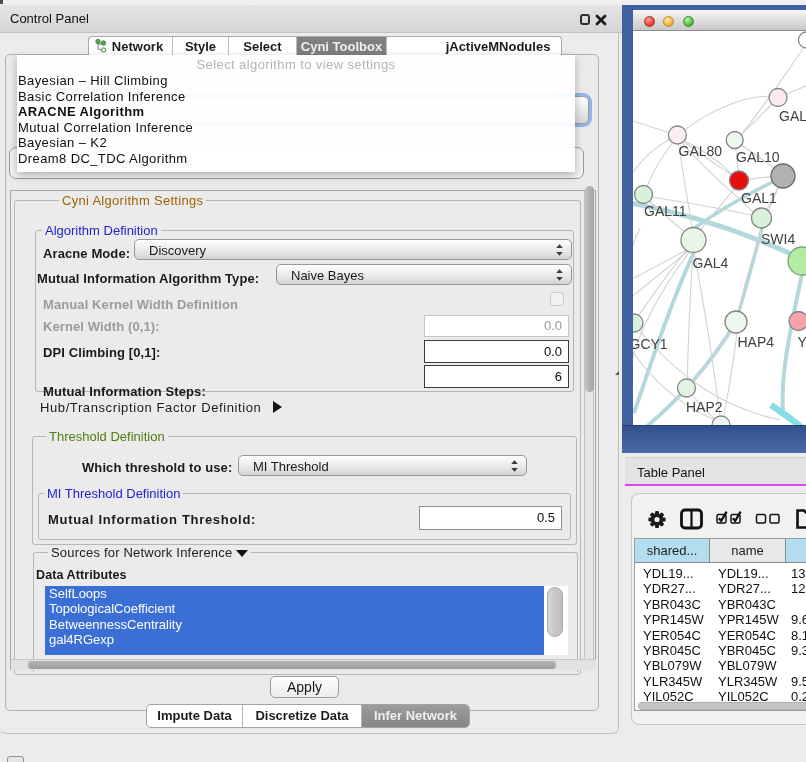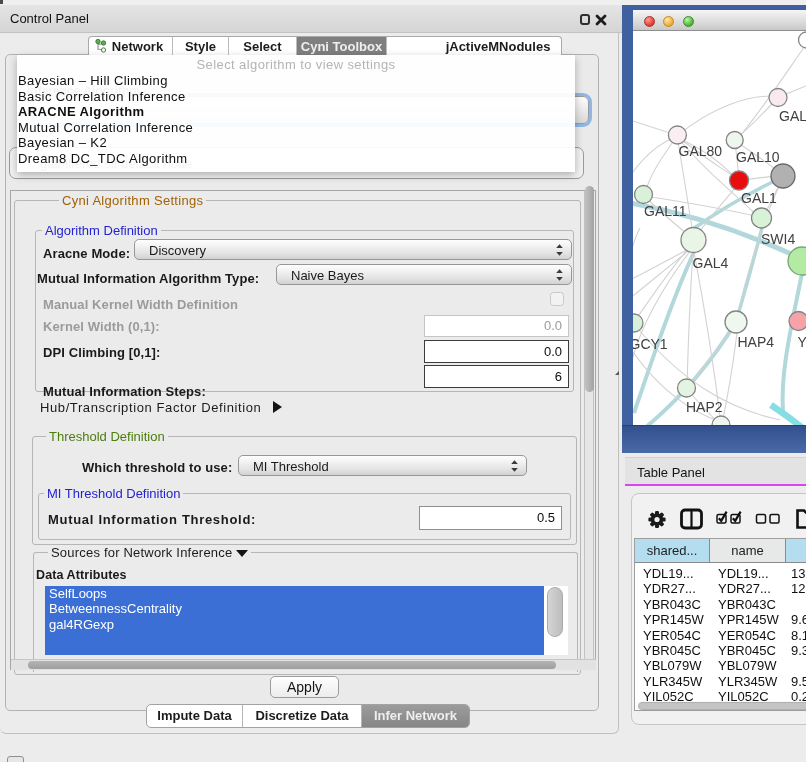--- a/index.html
+++ b/index.html
@@ -106,20 +106,21 @@
 <div class="lbl" style="left:48px; top:512px; letter-spacing:0.7px;">Mutual Information Threshold:</div>
 <div class="tf" style="left:419px; top:506px; width:143px; height:24px; border:1px solid #8f8f8f; line-height:22px;">0.5</div>
 
 <div class="fset" style="left:33px; top:552px; width:545px; height:120px; border-bottom:none; border-radius:3px 3px 0 0;">
   <div class="ftit" style="left:14px; color:#1b1b1b; letter-spacing:0.2px;">Sources for Network Inference <span style="display:inline-block; width:0; height:0; border-left:6.5px solid transparent; border-right:6.5px solid transparent; border-top:7.5px solid #141414; vertical-align:middle; margin-left:0px;"></span></div>
 </div>
 <div class="lbl" style="left:36px; top:568px; font-size:12.5px;">Data Attributes</div>
 <div class="abs" style="left:45px; top:586px; width:523px; height:69px; background:#fff;"></div>
 <div class="abs" style="left:45px; top:586px; width:499px; height:69px; background:#3b6fd5; color:#fff; font-size:13px; overflow:hidden;">
   <div style="height:15.3px; line-height:15.3px; padding-left:4px;">SelfLoops</div>
+  <div style="height:15.3px; line-height:15.3px; padding-left:4px;">TopologicalCoefficient</div>
   <div style="height:15.3px; line-height:15.3px; padding-left:4px;">BetweennessCentrality</div>
   <div style="height:15.3px; line-height:15.3px; padding-left:4px;">gal4RGexp</div>
   <div style="height:15.3px;"></div>
 </div>
 <div class="abs" style="left:547px; top:587px; width:16px; height:50px; background:linear-gradient(to right,#d5d5d5,#bdbdbd); border:1px solid #ababab; border-radius:8px;"></div>
 
 <div class="abs" style="left:11px; top:659px; width:585px; height:11px; background:#e2e2e2; border-top:1px solid #c6c6c6;"></div>
 <div class="abs" style="left:28px; top:660.5px; width:528px; height:8.5px; background:linear-gradient(#b4b4b4,#9e9e9e); border-radius:4.5px;"></div>
 
 <div class="abs" style="left:584px; top:191px; width:10px; height:468px; background:#e6e6e6; border-left:1px solid #c2c2c2; border-right:1px solid #c2c2c2;"></div>

